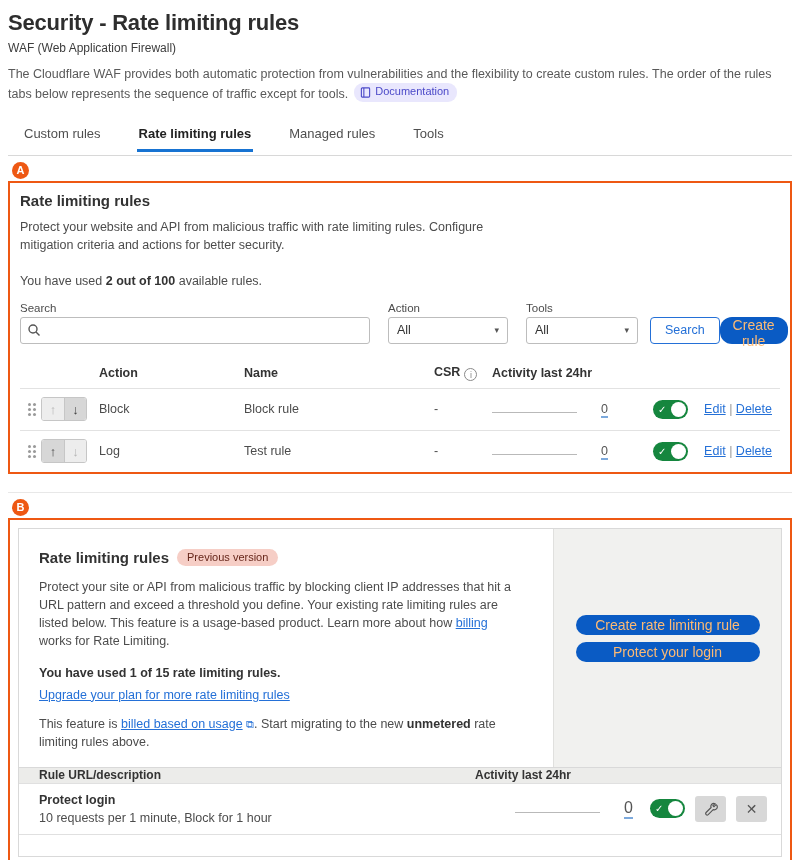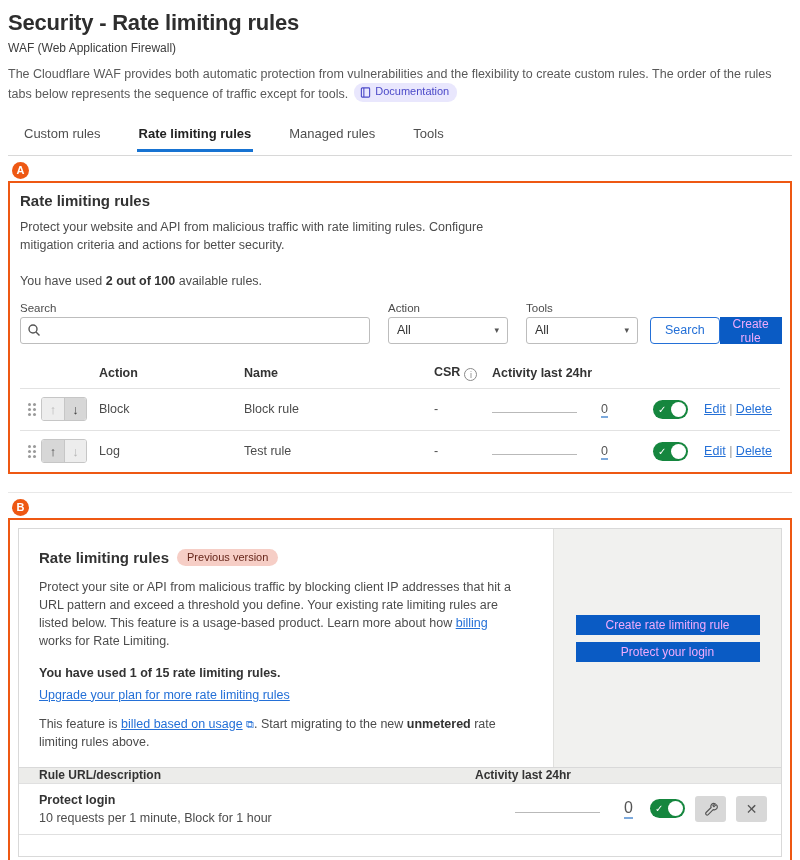--- a/index.html
+++ b/index.html
@@ -35,22 +35,22 @@
   .f-label { font-size: 11.5px; color: #4c4c4c; margin-bottom: 3px; }
   .searchwrap { position: relative; width: 350px; }
   .searchwrap input { width: 100%; height: 27px; border: 1px solid #bdbdbd; border-radius: 3px; padding: 0 8px 0 26px; font-size: 12.5px; outline: none; }
   .mag { position: absolute; left: 7px; top: 6px; }
   .selbox { height: 27px; border: 1px solid #bdbdbd; border-radius: 3px; background: #fff; display: flex;
     align-items: center; justify-content: space-between; padding: 0 8px; font-size: 12.5px; color: #333; cursor: pointer; }
   .caret { font-size: 9px; color: #555; }
   .fcol { margin-left: 18px; }
   .btn-outline { height: 27px; padding: 0 14px; border: 1px solid #2470d7; background: #fff; color: #2470d7;
     border-radius: 4px; font-size: 12.5px; cursor: pointer; margin-left: 12px; font-family: inherit;}
-  .btn-blue { height: 27px; padding: 0 13px; border: none; background: #0a5bc4; color: #f0abfc; border-radius: 0;
-    font-size: 12px; cursor: pointer; font-family: inherit;}
+  .btn-blue { height: 27px; padding: 0 13px; border: none; background: #0a5bc4; color: #fdba74; border-radius: 12px;
+    font-size: 14px; cursor: pointer; font-family: inherit;}
   .spacer { flex: 1; }
 
   
   .tableA { margin-top: 16px; font-size: 12.5px; }
   .trow { display: flex; align-items: center; border-top: 1px solid #e2e2e2; min-height: 42px; }
   .thead { border-top: none; min-height: 28px; color: #333; font-weight: bold; align-items: center; padding-bottom: 2px;}
   .c-ctrl { width: 79px; padding-left: 6px; display: flex; align-items: center; gap: 7px; }
   .c-act { width: 145px; }
   .c-name { width: 190px; }
   .c-csr { width: 58px; }

